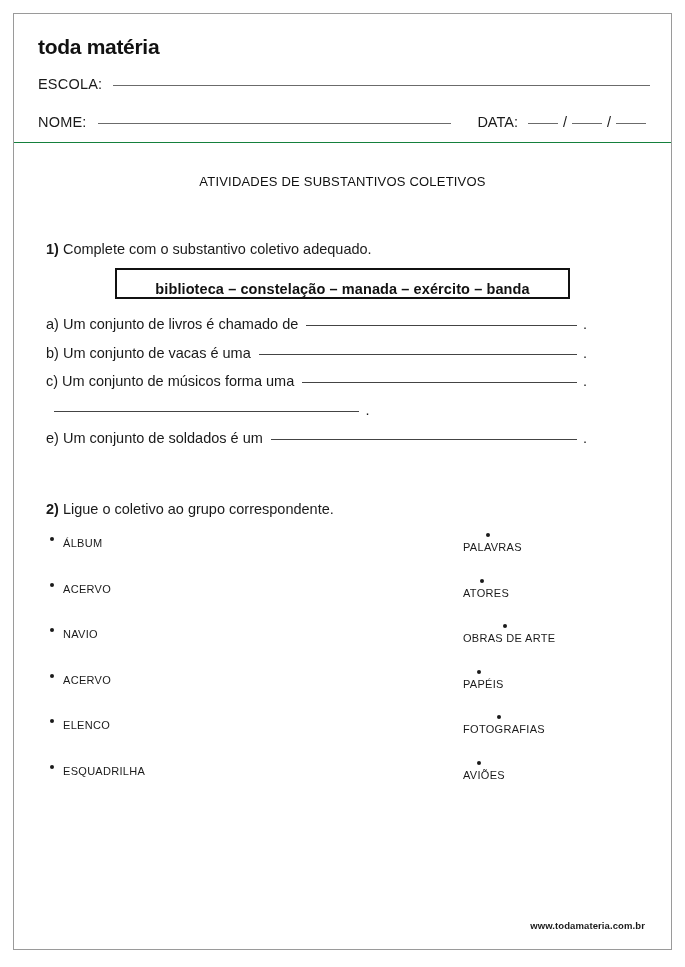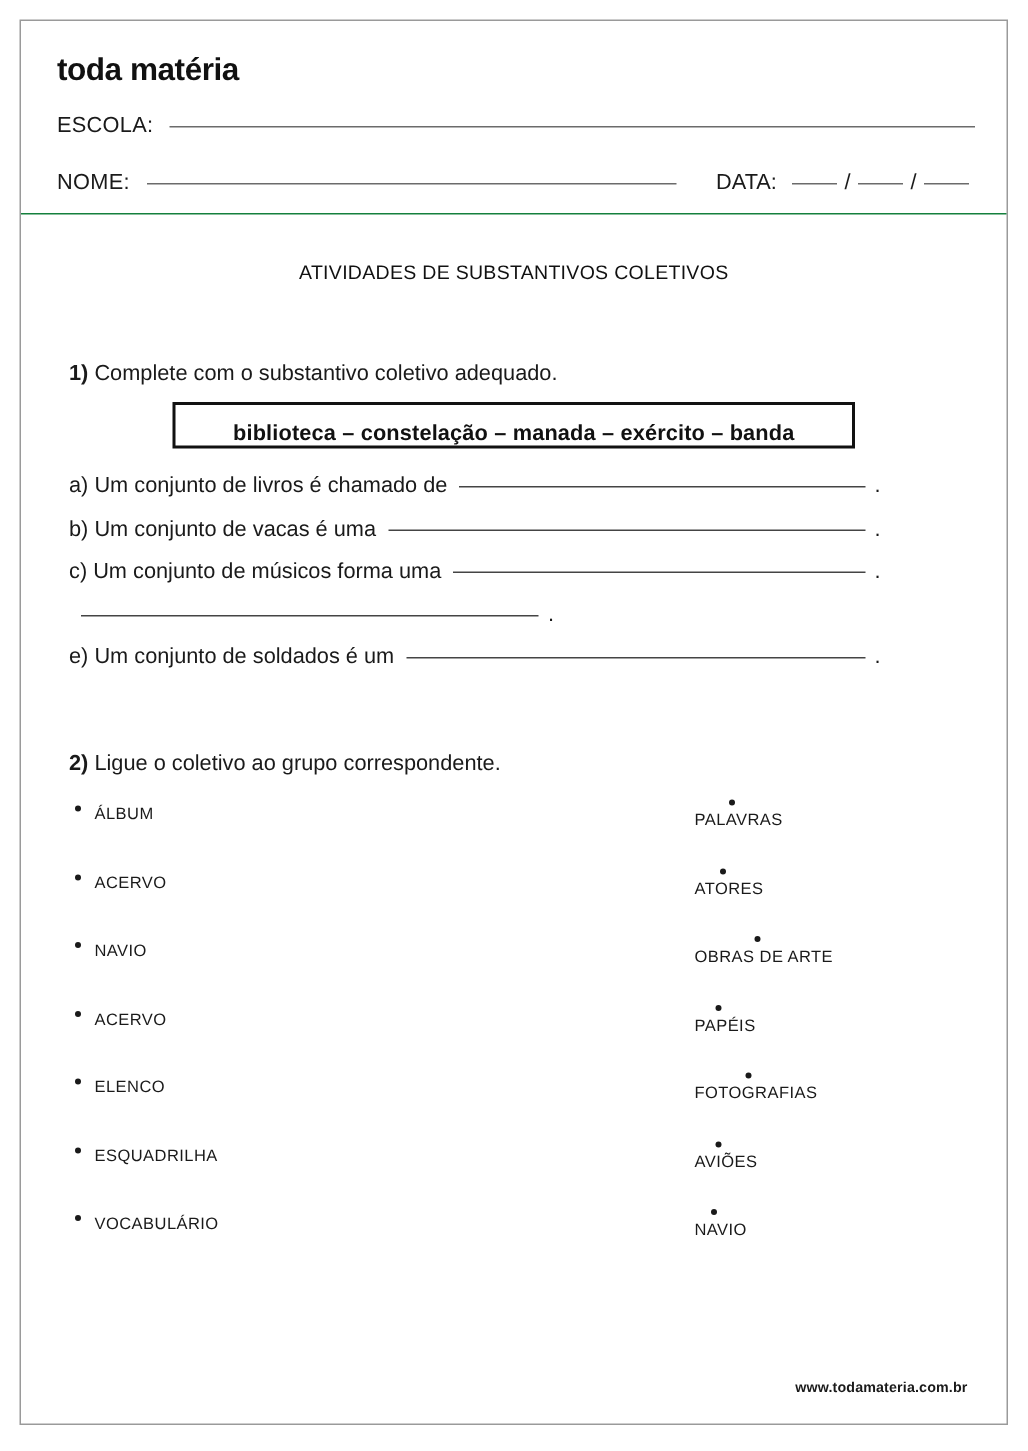--- a/index.html
+++ b/index.html
@@ -334,28 +334,18 @@
         <div class="match-row">
           <div class="match-item left">
             <span class="bullet"></span>
             <span>ESQUADRILHA</span>
           </div>
           <div class="match-item right">
             <span class="bullet"></span>
             <span>AVIÕES</span>
           </div>
         </div>
-        <div class="match-row">
-          <div class="match-item left">
-            <span class="bullet"></span>
-            <span>VOCABULÁRIO</span>
-          </div>
-          <div class="match-item right">
-            <span class="bullet"></span>
-            <span>NAVIO</span>
-          </div>
-        </div>
       </div>
 
   </div>
 
   <div class="footer-url">www.todamateria.com.br</div>
 </div>
 
 </body></html>

